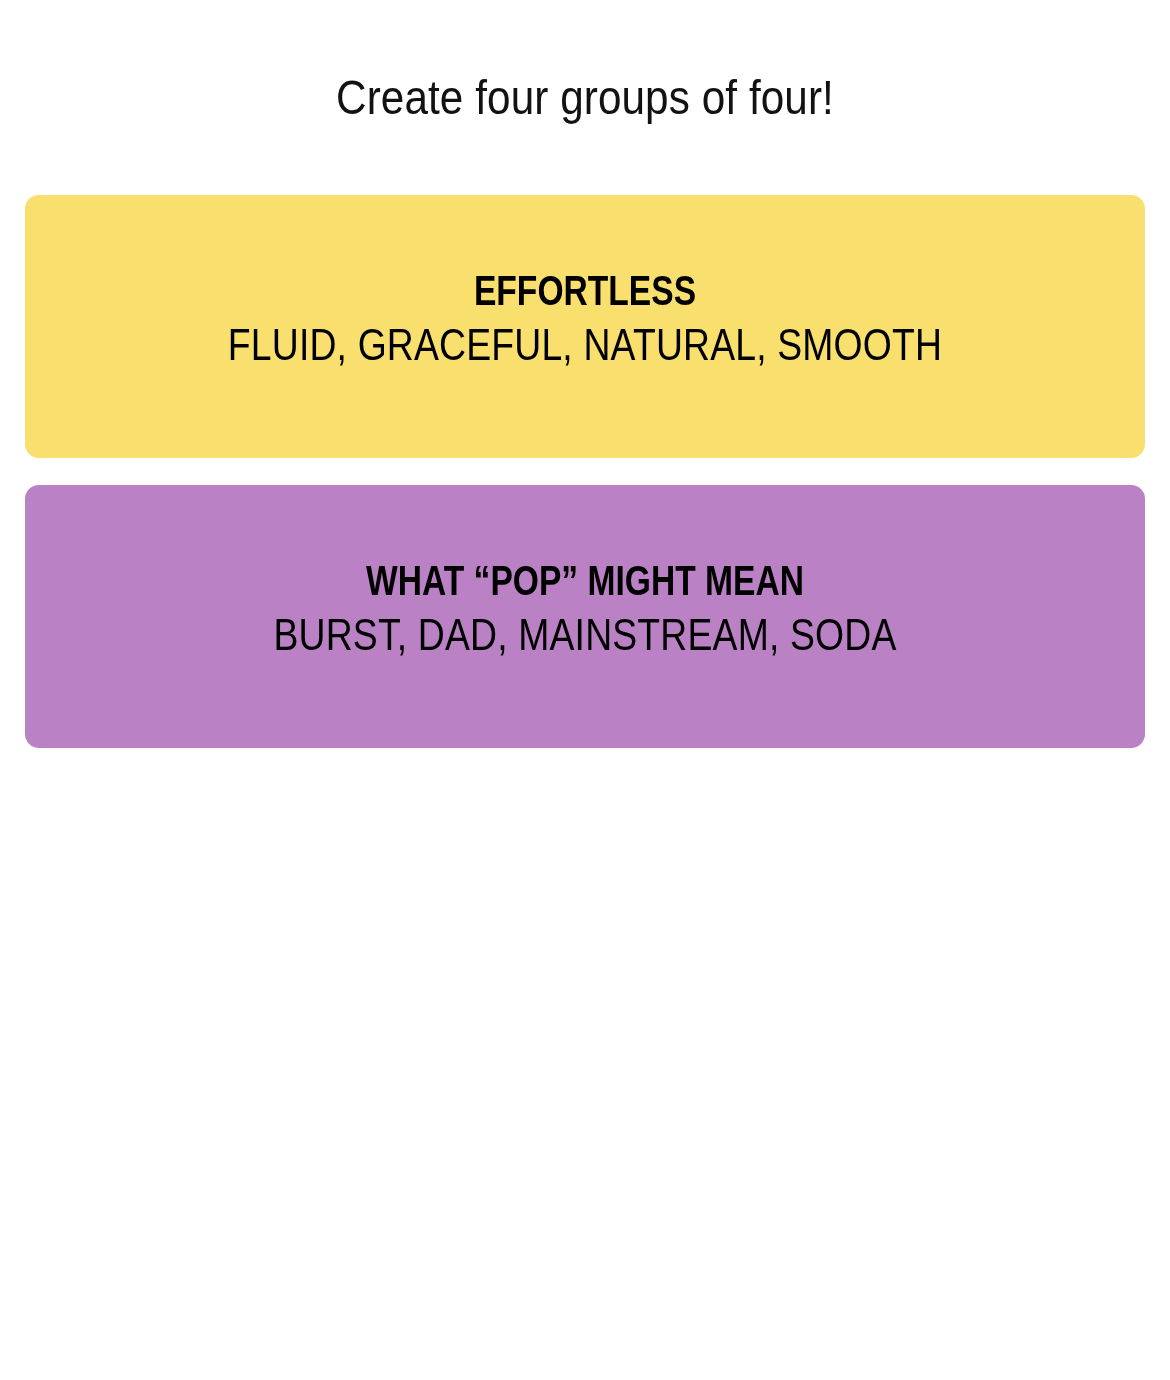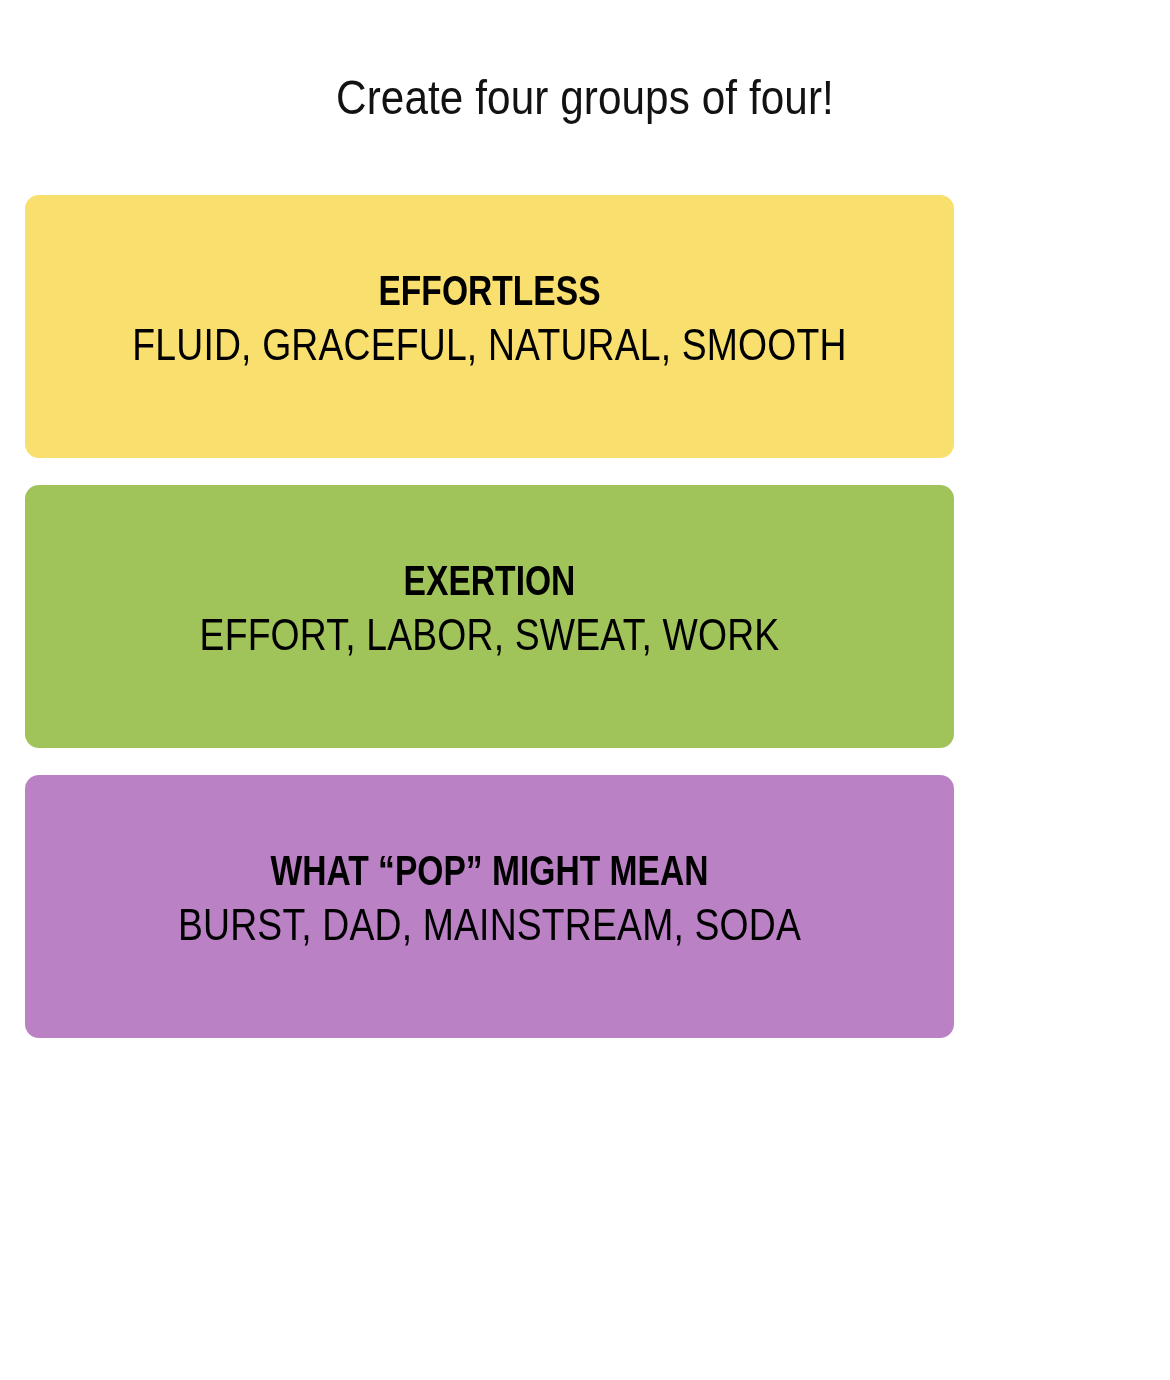--- a/index.html
+++ b/index.html
@@ -44,21 +44,21 @@
   
   .groups {
     position: absolute;
     left: 25px;
     top: 195px;
     width: 1120px;
   }
 
   .group-card {
     position: relative;
-    width: 929px;
+    width: 1120px;
     height: 263px;
     border-radius: 14px;
     margin-bottom: 27px;
     display: flex;
     flex-direction: column;
     align-items: center;
     justify-content: center;
     overflow: hidden;
   }
   .group-card:last-child {
@@ -109,26 +109,20 @@
 
   <div class="groups">
 
     <div class="group-card" style="background-color: rgb(249, 223, 109);">
       <div class="card-text-wrap">
         <span class="group-name">EFFORTLESS</span>
         <span class="group-members">FLUID, GRACEFUL, NATURAL, SMOOTH</span>
       </div>
     </div>
 
-    <div class="group-card" style="background-color: rgb(160, 195, 90);">
-      <div class="card-text-wrap">
-        <span class="group-name">EXERTION</span>
-        <span class="group-members">EFFORT, LABOR, SWEAT, WORK</span>
-      </div>
-    </div>
 
 
     <div class="group-card" style="background-color: rgb(186, 129, 197);">
       <div class="card-text-wrap">
         <span class="group-name">WHAT “POP” MIGHT MEAN</span>
         <span class="group-members">BURST, DAD, MAINSTREAM, SODA</span>
       </div>
     </div>
 
   </div>

